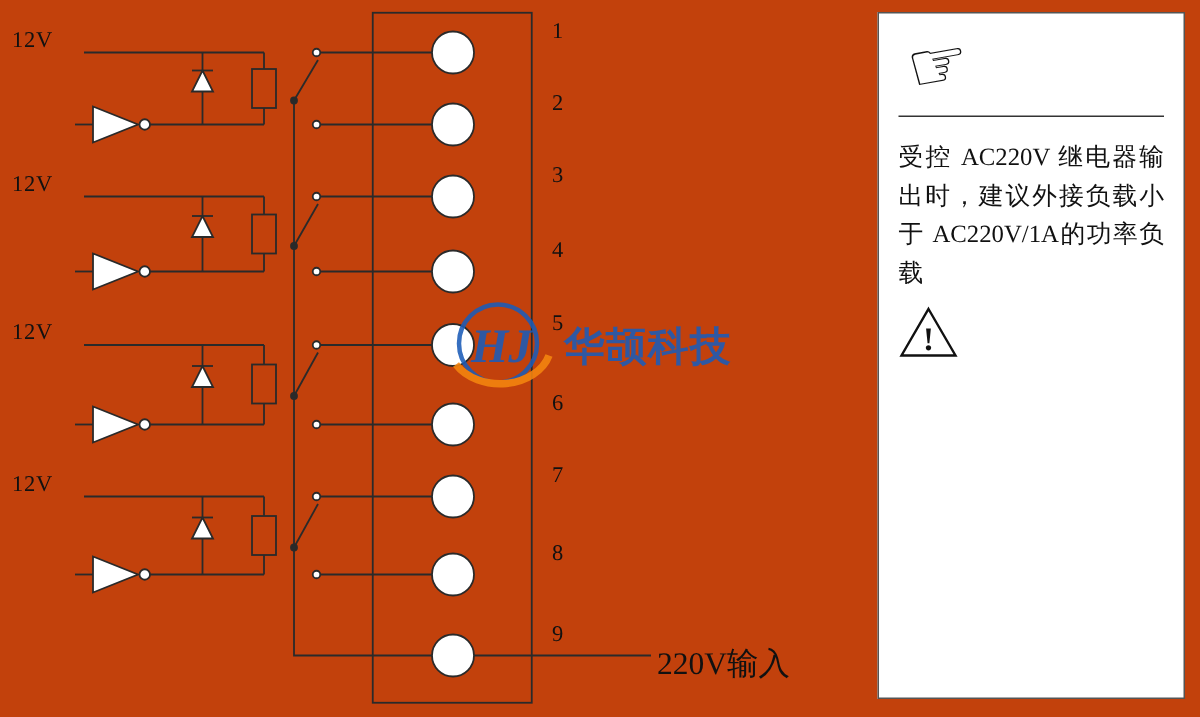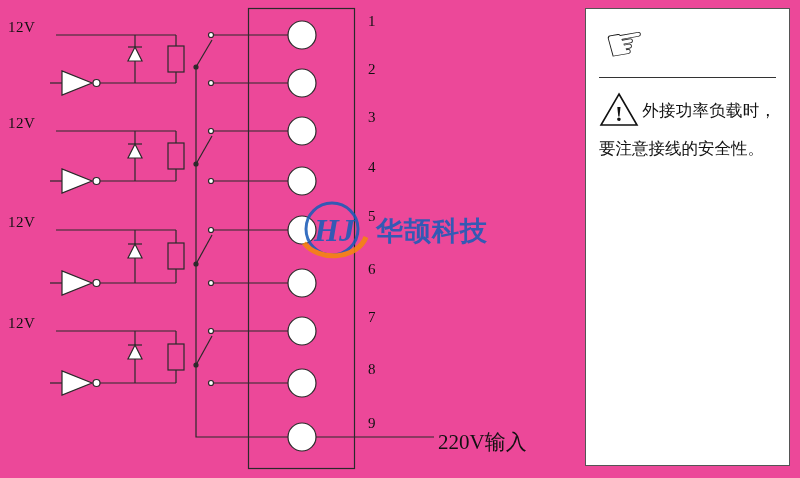--- a/index.html
+++ b/index.html
@@ -1,16 +1,16 @@
 <!DOCTYPE html>
 <html><head>
 <meta charset="utf-8">
 <style>
   html,body{margin:0;padding:0;background:#fff;}
-  #stage{position:relative;width:800px;height:478px;background:#ec4899;overflow:hidden;
+  #stage{position:relative;width:800px;height:478px;background:#c2410c;overflow:hidden;
          font-family:"Liberation Serif",serif;color:#111;}
   .abs{position:absolute;}
   .chan-label{font-size:15px;letter-spacing:0.5px;}
   .term-num{font-size:15px;}
   .input-label{font-size:21px;}
   .watermark{opacity:0.88;pointer-events:none;}
   .note-panel{position:absolute;left:585px;top:8px;width:205px;height:458px;
       border:1px solid #555;box-sizing:border-box;padding:10px 13px;background:#fff;}
   .hand{font-size:46px;line-height:1;margin:2px 0 0 6px;display:inline-block;transform:rotate(-10deg);}
   .divider{border-top:1px solid #333;margin:10px 0 14px 0;}
@@ -126,19 +126,20 @@
   <svg class="abs watermark" style="left:292px;top:197px" width="196" height="64" viewBox="0 0 196 64">
     <circle cx="40" cy="32" r="26" fill="none" stroke-width="3" stroke="#1b5cb8"></circle>
     <path d="M12,46 A34,26 0 0 0 74,40" fill="none" stroke-width="5" stroke="#f5860f"></path>
     <text x="22" y="44" font-size="32" font-style="italic" font-weight="bold" fill="#1b5cb8">HJ</text>
     <text x="84" y="43" font-size="27" font-weight="bold" letter-spacing="1" fill="#1b5cb8">华颉科技</text>
   </svg>
 
   <div class="note-panel">
     <div class="hand">☞</div>
     <div class="divider"></div>
+    <p class="note-text">受控 AC220V 继电器输出时，建议外接负载小于 AC220V/1A的功率负载</p>
     <p class="note-text"><span class="warn-icon"><svg width="40" height="36" viewBox="0 0 40 36">
             <polygon points="20,2 38,33 2,33" fill="#fff" stroke="#111" stroke-width="1.6"></polygon>
             <text x="20" y="29" text-anchor="middle" font-size="22" font-weight="bold" fill="#111">!</text>
-          </svg></span><span>外接功率负载时，要注意接线的安全性。</span></p>
+          </svg></span></p>
   </div>
 
 </div>
 
 </body></html>

